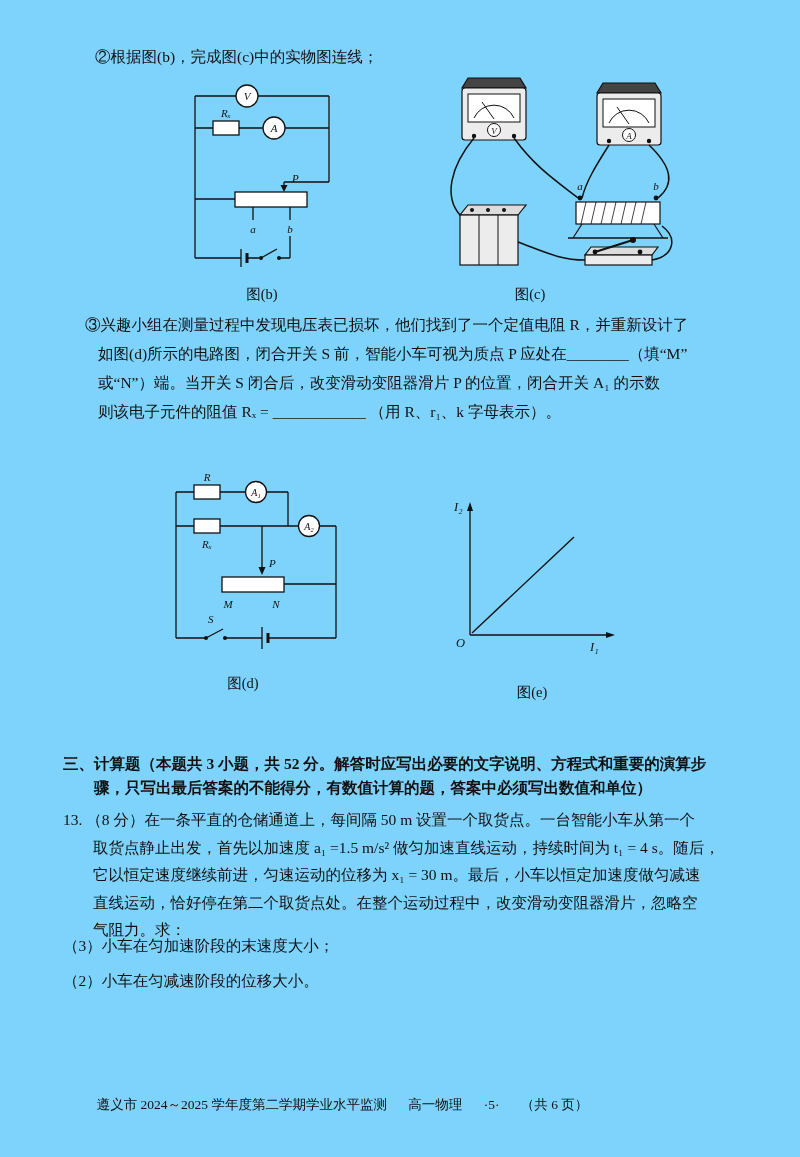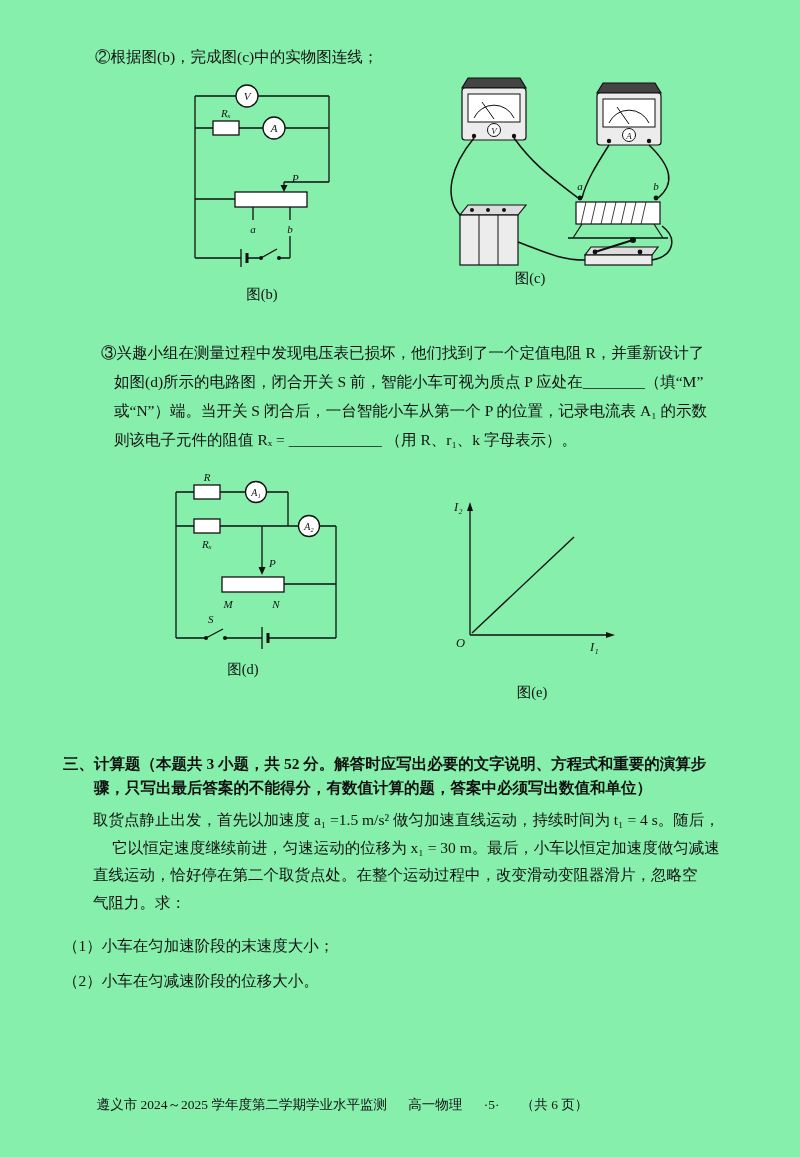--- a/index.html
+++ b/index.html
@@ -1,18 +1,18 @@
 <!DOCTYPE html>
 <html><head>
 <meta charset="utf-8">
 <style>
   * { margin:0; padding:0; box-sizing:border-box; }
   html,body { background:#fff; }
   body { font-family:"Liberation Serif","DejaVu Serif",serif; color:#111; }
-  .page { position:relative; width:800px; height:1157px; background:#86efac; overflow:hidden; }
+  .page { position:relative; width:800px; height:1157px; background:#7dd3fc; overflow:hidden; }
   .abs { position:absolute; }
   .txt { font-size:15.5px; line-height:29px; white-space:nowrap; }
   .txt .ind { padding-left:13px; }
   .bold { font-weight:bold; }
   .cap { font-size:14.5px; text-align:center; width:150px; }
   svg.fig { position:absolute; }
   svg text { font-family:"Liberation Serif","DejaVu Serif",serif; fill:#111; }
   .wire { stroke:#111; stroke-width:1.3; fill:none; }
   .comp { stroke:#111; stroke-width:1.3; fill:#fff; }
   .fillb { fill:#111; stroke:none; }
@@ -117,26 +117,26 @@
 
     <g fill="none" stroke="#111" stroke-width="1.5">
       <path d="M44,66 C20,95 14,125 30,143"></path>
       <path d="M84,66 C105,95 125,108 148,126"></path>
       <path d="M179,73 C165,95 156,110 152,126"></path>
       <path d="M219,73 C242,95 245,112 228,126"></path>
       <path d="M88,170 C115,180 130,188 155,188"></path>
       <path d="M222,188 C244,184 248,166 232,154"></path>
     </g>
   </svg>
-  <div class="abs cap" style="left:455px; top:269px;">图(c)</div>
+  <div class="abs cap" style="left:455px; top:285px;">图(c)</div>
 
-  <div class="abs txt" style="left:101px; top:310px;margin-top:28px;">
+  <div class="abs txt" style="left:85px; top:310px;">
     <div>③兴趣小组在测量过程中发现电压表已损坏，他们找到了一个定值电阻 R，并重新设计了</div>
     <div class="ind">如图(d)所示的电路图，闭合开关 S 前，智能小车可视为质点 P 应处在________（填“M”</div>
-    <div class="ind">或“N”）端。当开关 S 闭合后，一台智能小车从第一个 P 的位置，记录电流表 A₁ 的示数</div>
+    <div class="ind">或“N”）端。当开关 S 闭合后，改变滑动变阻器滑片 P 的位置，闭合开关 A₁ 的示数</div>
     <div class="ind">则该电子元件的阻值 Rₓ = ____________ （用 R、r₁、k 字母表示）。</div>
   </div>
 
   <svg class="fig" viewBox="0 0 185 200" style="left:166px; top:470px; width:185px; height:200px;">
     <path class="wire" d="M10,22 V168 M10,22 H28 M54,22 H79 M100,22 H122 M122,22 V56
                           M10,56 H28 M54,56 H132 M153,56 H170 M170,56 V168
                           M96,56 V99 M170,114 H118
                           M10,168 H40 M59,168 H96 M102,168 H170"></path>
     <rect class="comp" x="28" y="15" width="26" height="14"></rect>
     <text x="41" y="11" text-anchor="middle" font-size="11" font-style="italic">R</text>
@@ -151,45 +151,46 @@
     <rect class="comp" x="56" y="107" width="62" height="15"></rect>
     <text x="62" y="138" text-anchor="middle" font-size="11" font-style="italic">M</text>
     <text x="110" y="138" text-anchor="middle" font-size="11" font-style="italic">N</text>
     <circle class="fillb" cx="40" cy="168" r="2"></circle>
     <line class="wire" x1="40" y1="168" x2="57" y2="159"></line>
     <circle class="fillb" cx="59" cy="168" r="2"></circle>
     <text x="42" y="153" font-size="11" font-style="italic">S</text>
     <line x1="96" y1="157" x2="96" y2="179" stroke="#111" stroke-width="1.3"></line>
     <line x1="102" y1="163" x2="102" y2="173" stroke="#111" stroke-width="3"></line>
   </svg>
-  <div class="abs cap" style="left:168px; top:660px;">图(d)</div>
+  <div class="abs cap" style="left:168px; top:674px;">图(d)</div>
 
   <svg class="fig" viewBox="0 0 175 158" style="left:452px; top:497px; width:175px; height:158px;">
     <path class="wire" d="M18,138 V10 M18,138 H158"></path>
     <polygon class="fillb" points="15,14 21,14 18,5"></polygon>
     <polygon class="fillb" points="154,135 154,141 163,138"></polygon>
     <text x="2" y="14" font-size="12.5" font-style="italic">I₂</text>
     <text x="138" y="154" font-size="12.5" font-style="italic">I₁</text>
     <text x="4" y="150" font-size="12.5" font-style="italic">O</text>
     <line x1="20" y1="136" x2="122" y2="40" stroke="#111" stroke-width="1.4"></line>
   </svg>
   <div class="abs cap" style="left:457px; top:683px;">图(e)</div>
 
   <div class="abs bold" style="left:63px; top:752px; font-size:15.5px; line-height:24px; white-space:nowrap;">
     <div>三、计算题（本题共 3 小题，共 52 分。解答时应写出必要的文字说明、方程式和重要的演算步</div>
     <div style="padding-left:31px;">骤，只写出最后答案的不能得分，有数值计算的题，答案中必须写出数值和单位）</div>
   </div>
 
   <div class="abs" style="left:63px; top:806px; font-size:15.5px; line-height:27.5px; white-space:nowrap;">
+    <div>13. （8 分）在一条平直的仓储通道上，每间隔 50 m 设置一个取货点。一台智能小车从第一个</div>
     <div style="padding-left:30px;">取货点静止出发，首先以加速度 a₁ =1.5 m/s² 做匀加速直线运动，持续时间为 t₁ = 4 s。随后，</div>
-    <div style="padding-left:30px;text-align:right;">它以恒定速度继续前进，匀速运动的位移为 x₁ = 30 m。最后，小车以恒定加速度做匀减速</div>
+    <div style="padding-left:30px;">它以恒定速度继续前进，匀速运动的位移为 x₁ = 30 m。最后，小车以恒定加速度做匀减速</div>
     <div style="padding-left:30px;">直线运动，恰好停在第二个取货点处。在整个运动过程中，改变滑动变阻器滑片，忽略空</div>
     <div style="padding-left:30px;">气阻力。求：</div>
   </div>
-  <div class="abs" style="left:63px; top:936px; font-size:15.5px;">（1）小车在匀加速阶段的末速度大小；</div>
+  <div class="abs" style="left:63px; top:936px; font-size:15.5px;">（3）小车在匀加速阶段的末速度大小；</div>
   <div class="abs" style="left:63px; top:971px; font-size:15.5px;">（2）小车在匀减速阶段的位移大小。</div>
 
   <div class="footer">
     <span>遵义市 2024～2025 学年度第二学期学业水平监测</span>
     <span>高一物理</span>
     <span>·5·</span>
     <span>（共 6 页）</span>
   </div>
 
 </div>

